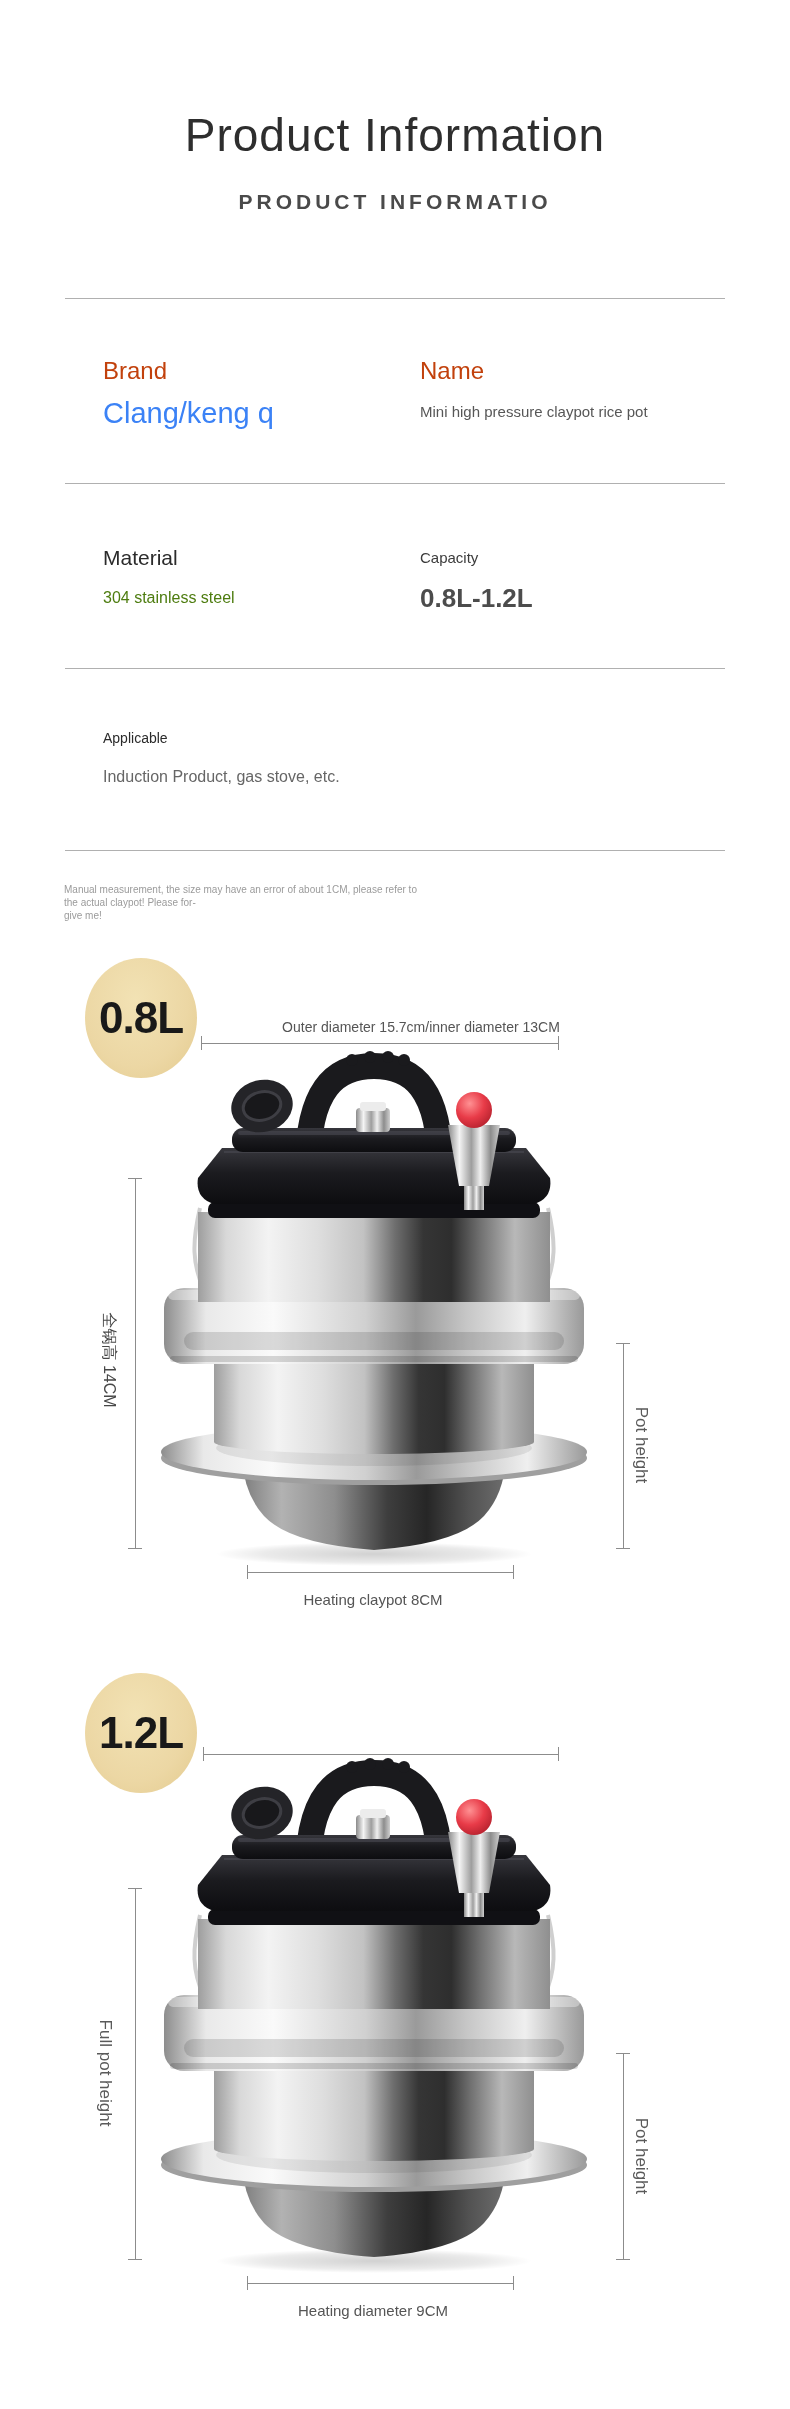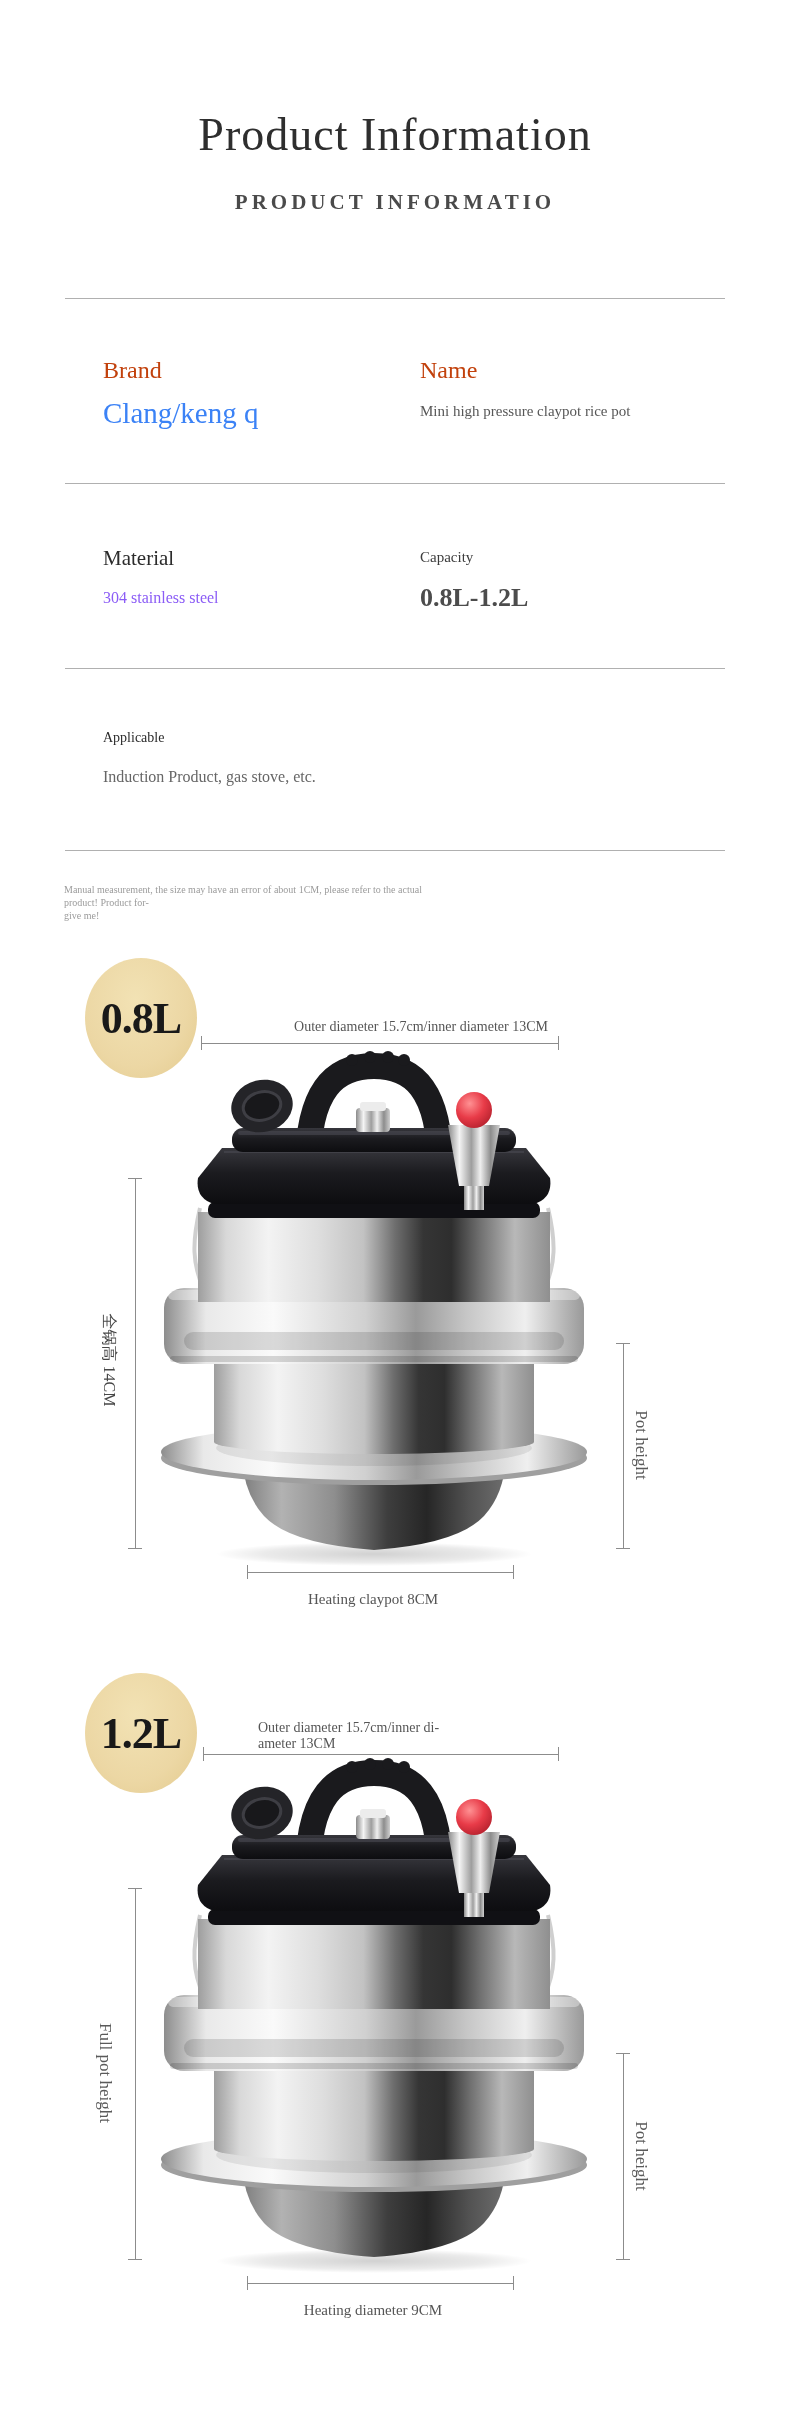--- a/index.html
+++ b/index.html
@@ -1,32 +1,32 @@
 <!DOCTYPE html>
 <html><head>
 <meta charset="utf-8">
 <style>
   html,body{margin:0;padding:0;background:#fff;}
   #page{position:relative;width:790px;height:2409px;background:#fff;overflow:hidden;
-        font-family:Liberation Serif, serif;color:#2d2d2d;}
+        font-family:Liberation Sans, sans-serif;color:#2d2d2d;}
   .abs{position:absolute;}
   
   .title{top:108px;left:0;width:790px;text-align:center;font-size:46px;font-weight:400;color:#2e2e2e;letter-spacing:1px;}
   .subtitle{top:190px;left:0;width:790px;text-align:center;font-size:21px;font-weight:700;color:#4a4a4a;letter-spacing:4px;}
   
   .divider{left:65px;width:660px;height:0;border-top:1px solid #b0b0b0;}
   
   .col-l{left:103px;}
   .col-r{left:420px;}
   .lbl-lg{font-size:24px;color:#c2410c;}
   .lbl-md{font-size:21px;color:#2b2b2b;}
   .lbl-sm{font-size:15px;color:#3c3c3c;}
   .lbl-xs{font-size:14px;color:#2b2b2b;}
   .val-lg{font-size:29px;color:#3b82f6;}
-  .val-md{font-size:16px;color:#8b5cf6;}
+  .val-md{font-size:16px;color:#4d7c0f;}
   .val-sm{font-size:15px;color:#575757;}
   .val-bold{font-size:26px;font-weight:700;color:#4c4c4c;}
   .disclaimer{left:64px;top:883px;width:360px;font-size:10px;line-height:13px;color:#9b9b9b;}
   
   .badge{width:112px;height:120px;border-radius:50%;background:radial-gradient(ellipse at 45% 35%, #f2e2b4 0%, #ecd7a4 60%, #e3ca8e 100%);
          display:flex;align-items:center;justify-content:center;}
   .badge span{font-size:44px;font-weight:700;color:#191919;letter-spacing:-1px;}
   
   .dim-text{font-size:14px;color:#555;}
   .dim-text-c{text-align:center;margin-left:44px;}
@@ -172,21 +172,21 @@
   <div class="abs col-r val-bold" style="top:583px">0.8L-1.2L</div>
 
   <div class="abs divider" style="top:668px"></div>
 
   <div class="abs col-l lbl-xs" style="top:730px">Applicable</div>
   <div class="abs col-l val-md" style="top:768px;color:#666">Induction Product, gas stove, etc.</div>
 
   <div class="abs divider" style="top:850px"></div>
 
   <div class="abs disclaimer">
-    <div>Manual measurement, the size may have an error of about 1CM, please refer to the actual product! Product for-</div>
+    <div>Manual measurement, the size may have an error of about 1CM, please refer to the actual claypot! Please for-</div>
     <div>give me!</div>
   </div>
 
   <div class="abs badge" style="left:85px;top:958px">
     <span>0.8L</span>
   </div>
 
   <div class="abs dim-text dim-text-c" style="left:197px;top:1019px;width:360px">Outer diameter 15.7cm/inner diameter 13CM</div>
   <div class="abs hline" style="left:201px;top:1043px;width:357px"></div>
   <div class="abs tick-v" style="left:201px;top:1036px"></div>
@@ -208,24 +208,20 @@
 
   <div class="abs hline" style="left:247px;top:1572px;width:266px"></div>
   <div class="abs tick-v" style="left:247px;top:1565px"></div>
   <div class="abs tick-v" style="left:513px;top:1565px"></div>
   <div class="abs heat-text" style="left:223px;top:1591px;width:300px">Heating claypot 8CM</div>
 
   <div class="abs badge" style="left:85px;top:1673px">
     <span>1.2L</span>
   </div>
 
-  <div class="abs dim-text" style="left:258px;top:1720px;width:280px">
-    <div>Outer diameter 15.7cm/inner di-</div>
-    <div>ameter 13CM</div>
-  </div>
   <div class="abs hline" style="left:203px;top:1754px;width:355px"></div>
   <div class="abs tick-v" style="left:203px;top:1747px"></div>
   <div class="abs tick-v" style="left:558px;top:1747px"></div>
 
   <svg class="abs" style="left:158px;top:1753px" width="440" height="520">
     <use href="#pot-symbol"></use>
   </svg>
 
   <div class="abs vline" style="left:135px;top:1888px;height:371px"></div>
   <div class="abs tick-h" style="left:128px;top:1888px"></div>

